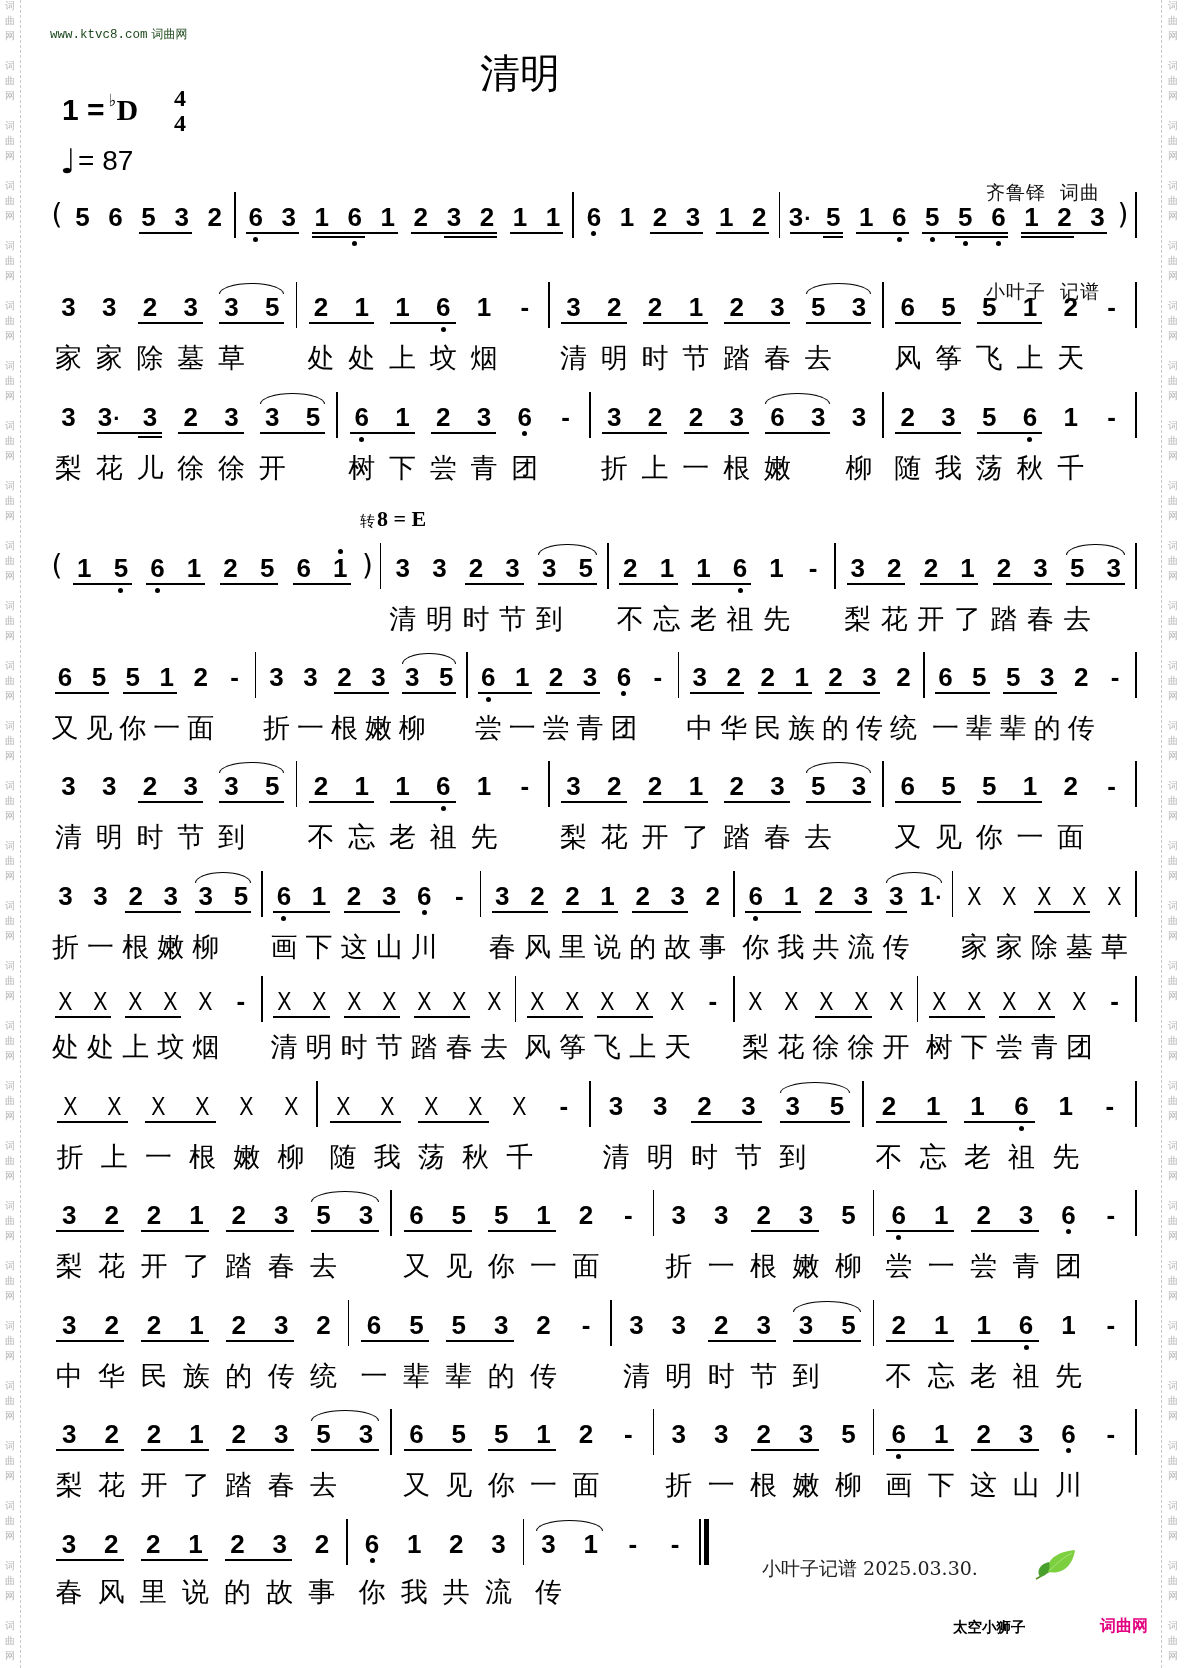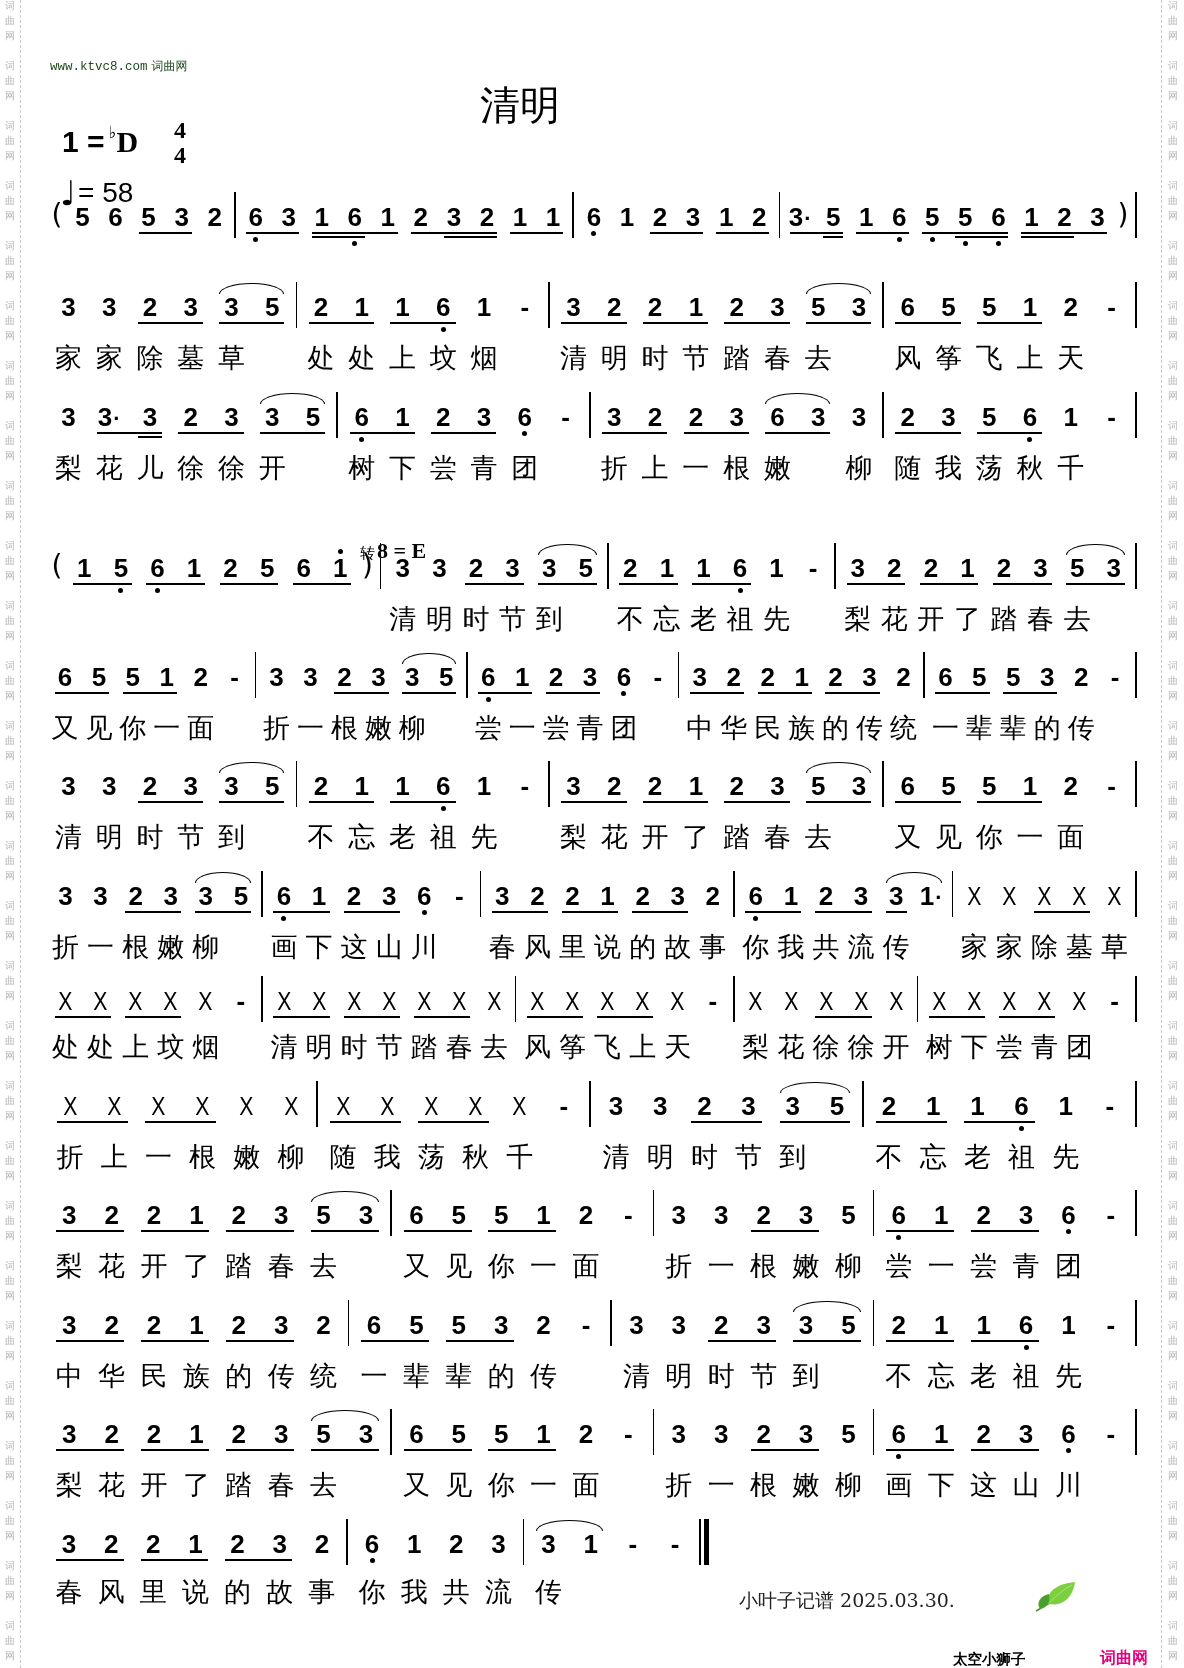--- a/index.html
+++ b/index.html
@@ -1,18 +1,18 @@
 <!DOCTYPE html>
 <html><head>
 <meta charset="utf-8">
 <style>
 *{box-sizing:border-box;}
 html,body{margin:0;padding:0;background:#fff;}
 #page{position:relative;width:1184px;height:1668px;overflow:hidden;background:#fff;color:#000;font-family:"Liberation Sans",sans-serif;}
-.abs{position:absolute;margin-top:32px;}
+.abs{position:absolute;}
 
 .wm-col{position:absolute;top:0;height:1668px;}
 .wm-col.left{left:0;width:21px;border-right:1px dashed #c9c9c9;}
 .wm-col.right{left:1161px;width:23px;border-left:1px dashed #c9c9c9;}
 .wm-char{position:absolute;left:0;right:0;text-align:center;font-size:10px;line-height:10px;color:#b9b9b9;font-family:"DejaVu Sans",sans-serif;}
 
 .source{left:50px;top:27px;font-size:12.5px;line-height:15px;color:#1e4a1e;font-family:"Liberation Mono",monospace;white-space:nowrap;}
 .source .cjk{font-family:"DejaVu Sans",sans-serif;font-size:12px;margin-left:4px;}
 .title{left:0;width:1040px;top:50px;text-align:center;font-size:40px;line-height:46px;font-family:"DejaVu Sans",sans-serif;}
 .performer{left:0;width:1184px;top:119px;text-align:center;font-size:19px;line-height:26px;font-family:"DejaVu Serif",serif;letter-spacing:1px;color:#111;}
@@ -43,21 +43,21 @@
 .digit{position:absolute;left:-8px;right:-8px;top:13px;text-align:center;font-weight:bold;font-size:26px;line-height:26px;white-space:nowrap;}
 .digit.x .g{display:inline-block;font-weight:normal;font-size:25px;transform:scaleX(.85);}
 .aug{font-size:22px;margin-left:1px;}
 .ul{position:absolute;height:1.7px;background:#000;}
 .dot{position:absolute;left:50%;width:5px;height:5px;margin-left:-2.5px;border-radius:50%;background:#000;}
 .slur{position:absolute;top:2px;height:11px;border:1.4px solid #000;border-bottom:none;border-radius:50% 50% 0 0 / 100% 100% 0 0;}
 .lyric{position:absolute;left:-14px;right:-14px;top:62px;text-align:center;font-size:27px;line-height:30px;font-family:"DejaVu Sans",sans-serif;white-space:nowrap;}
 .row.lyr-up .lyric{top:57px;}
 .row.lyr-mid .lyric{top:59px;}
 
-.transcribed{left:739px;top:1555px;font-family:"DejaVu Serif",serif;font-size:19px;line-height:26px;color:#222;white-space:nowrap;}
+.transcribed{left:762px;top:1555px;font-family:"DejaVu Serif",serif;font-size:19px;line-height:26px;color:#222;white-space:nowrap;}
 .leaf{left:1033px;top:1548px;width:46px;height:34px;}
 .src-label{left:953px;top:1618px;font-weight:bold;font-size:14.5px;line-height:18px;font-family:"DejaVu Sans",sans-serif;white-space:nowrap;}
 .src-site{left:1100px;top:1616px;font-weight:bold;font-size:16px;line-height:20px;font-family:"DejaVu Sans",sans-serif;white-space:nowrap;}
 </style>
 </head>
 <body>
 
 <div id="page">
 
   <div class="wm-col left">
@@ -243,23 +243,27 @@
     <span class="one">1 =</span>
     <span class="flat">♭</span>
     <span class="tonic">D</span>
   </div>
   <div class="abs timesig">
     <span>4</span>
     <span>4</span>
   </div>
   <div class="abs tempo">
     <span class="qn">♩</span>
-    <span class="val">= 58</span>
+    <span class="val">= 87</span>
   </div>
 
+  <div class="abs credits">
+    <span>齐鲁铎  词曲</span>
+    <span>小叶子  记谱</span>
+  </div>
 
   <div class="abs modulation">
     <span class="zh">转</span>
     <span class="k">8 = E</span>
   </div>
 
   <div class="row" style="top:191px;">
       <div class="paren">
         <span>(</span>
       </div>

